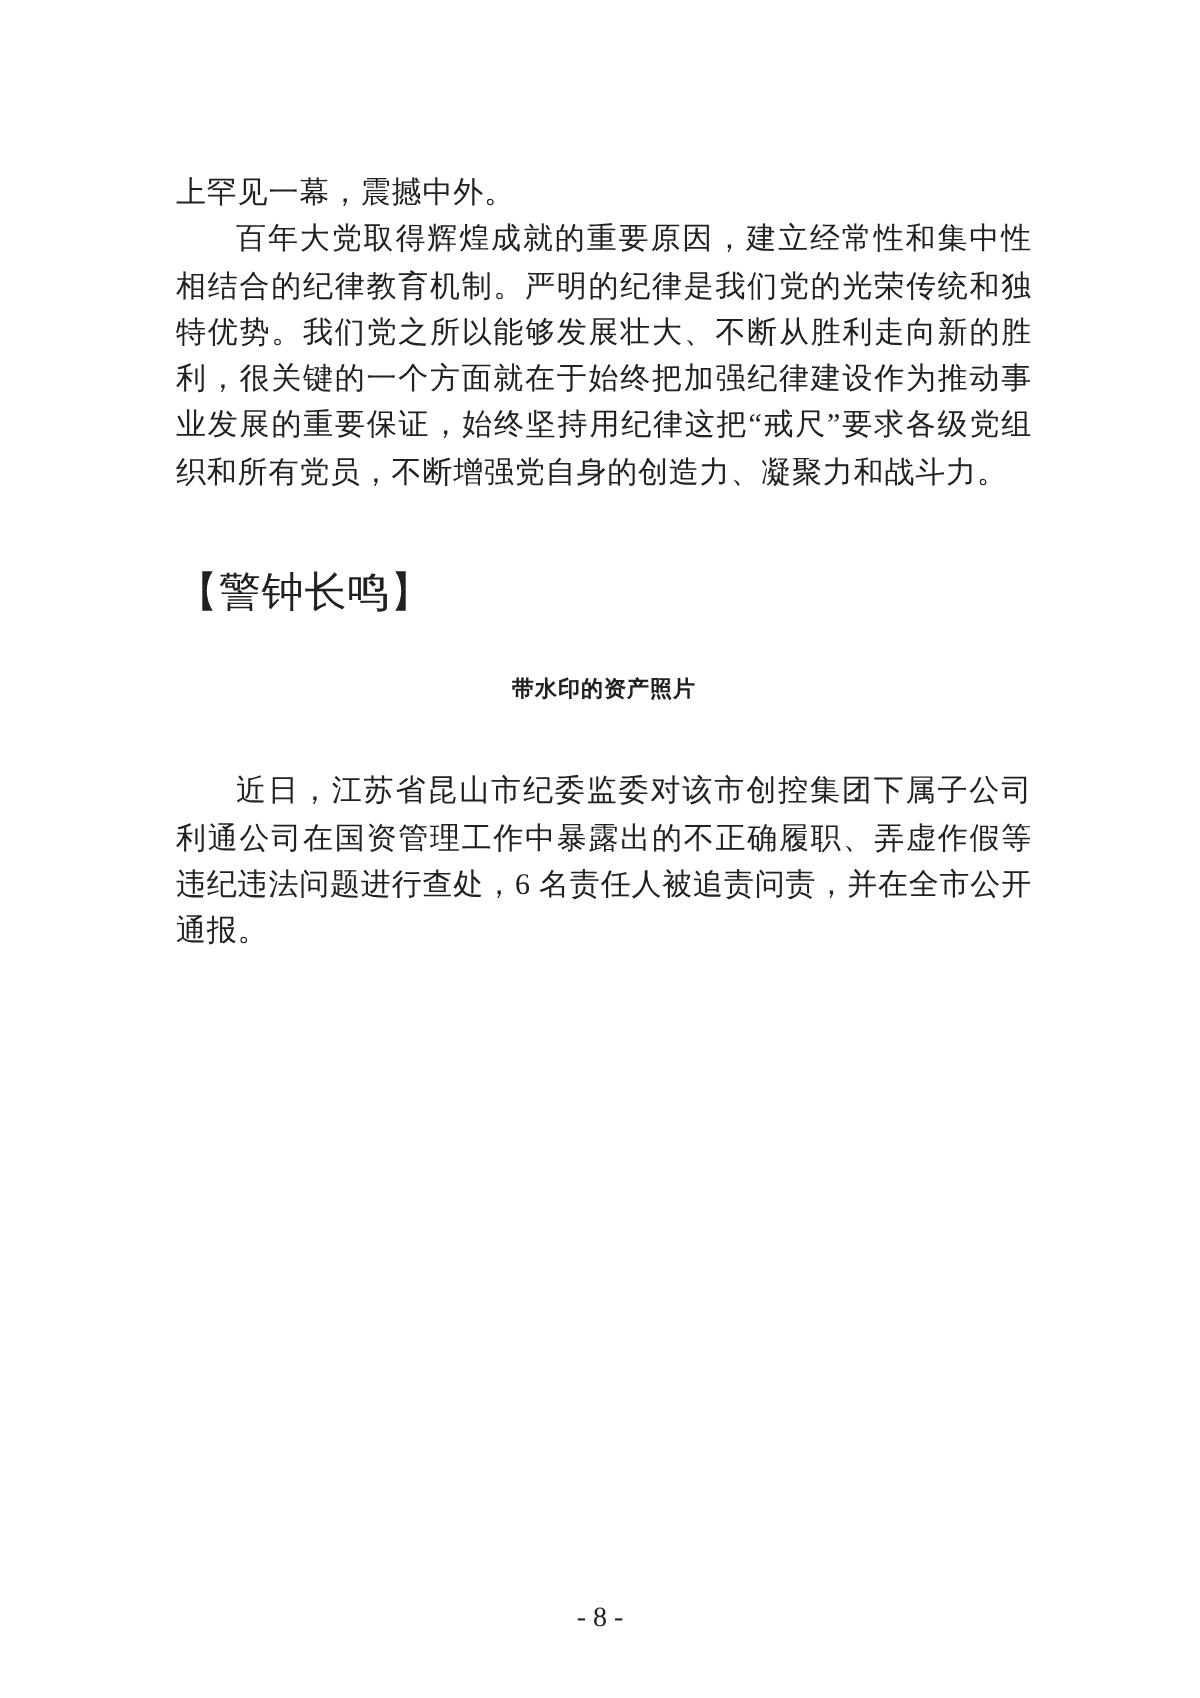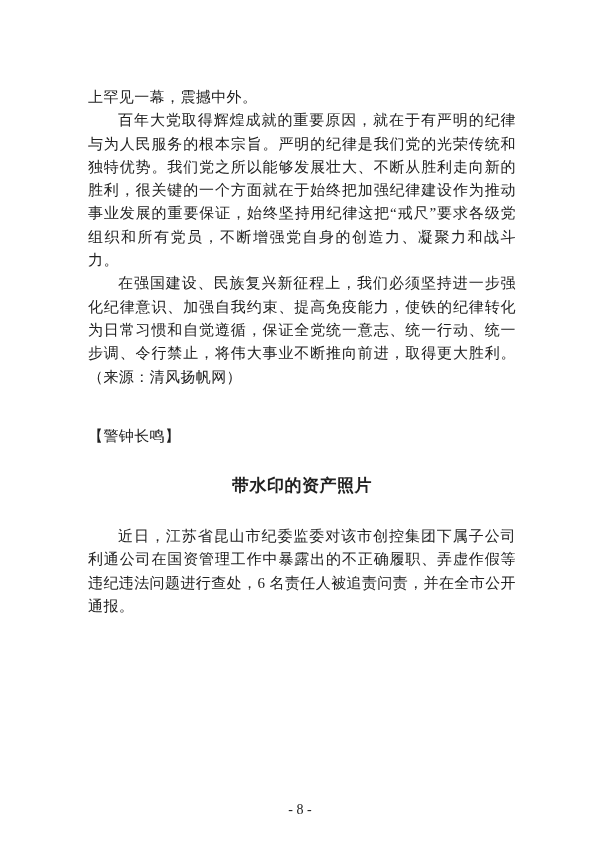--- a/index.html
+++ b/index.html
@@ -29,27 +29,27 @@
     line-height: 23.3px;
     text-align: justify;
     letter-spacing: 0.4px;
     word-break: break-all;
   }
   .indent {
     text-indent: 2em;
   }
   .section-header {
     margin: 36px 0 0 0;
-    font-size: 15px;
+    font-size: 21px;
     line-height: 23.3px;
     letter-spacing: 0.4px;
   }
   .article-title {
     margin: 26px 0 0 0;
-    font-size: 17px;
+    font-size: 11px;
     line-height: 23px;
     font-weight: bold;
     text-align: center;
     letter-spacing: 0.5px;
   }
   .article-par {
     margin: 28px 0 0 0;
   }
   .page-footer {
     position: absolute;
@@ -63,24 +63,23 @@
   }
 </style>
 </head>
 <body>
 
 <div class="page">
   <div class="content">
 
     <p class="body-par">上罕见一幕，震撼中外。</p>
 
-    <p class="body-par indent">百年大党取得辉煌成就的重要原因，就在于有严明的纪律与为人民服务的根本宗旨。严明的纪律是我们党的光荣传统和独特优势。我们党之所以能够发展壮大、不断从胜利走向新的胜利，很关键的一个方面就在于始终把加强纪律建设作为推动事业发展的重要保证，始终坚持用纪律这把“戒尺”要求各级党组织和所有党员，不断增强党自身的创造力、凝聚力和战斗力。</p>
+    <p class="body-par indent">百年大党取得辉煌成就的重要原因，建立经常性和集中性相结合的纪律教育机制。严明的纪律是我们党的光荣传统和独特优势。我们党之所以能够发展壮大、不断从胜利走向新的胜利，很关键的一个方面就在于始终把加强纪律建设作为推动事业发展的重要保证，始终坚持用纪律这把“戒尺”要求各级党组织和所有党员，不断增强党自身的创造力、凝聚力和战斗力。</p>
 
 
-    <p class="body-par indent">在强国建设、民族复兴新征程上，我们必须坚持进一步强化纪律意识、加强自我约束、提高免疫能力，使铁的纪律转化为日常习惯和自觉遵循，保证全党统一意志、统一行动、统一步调、令行禁止，将伟大事业不断推向前进，取得更大胜利。（来源：清风扬帆网）</p>
 
     <p class="body-par section-header">【警钟长鸣】</p>
 
     <h2 class="article-title">带水印的资产照片</h2>
 
     <p class="body-par indent article-par">近日，江苏省昆山市纪委监委对该市创控集团下属子公司利通公司在国资管理工作中暴露出的不正确履职、弄虚作假等违纪违法问题进行查处，6 名责任人被追责问责，并在全市公开通报。</p>
 
   </div>
 
   <div class="page-footer">- 8 -</div>

